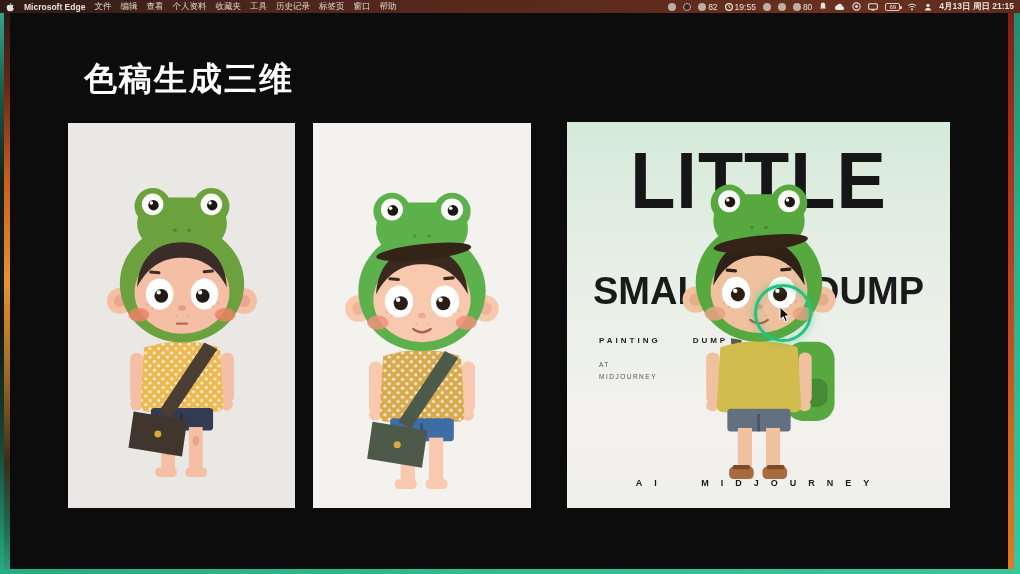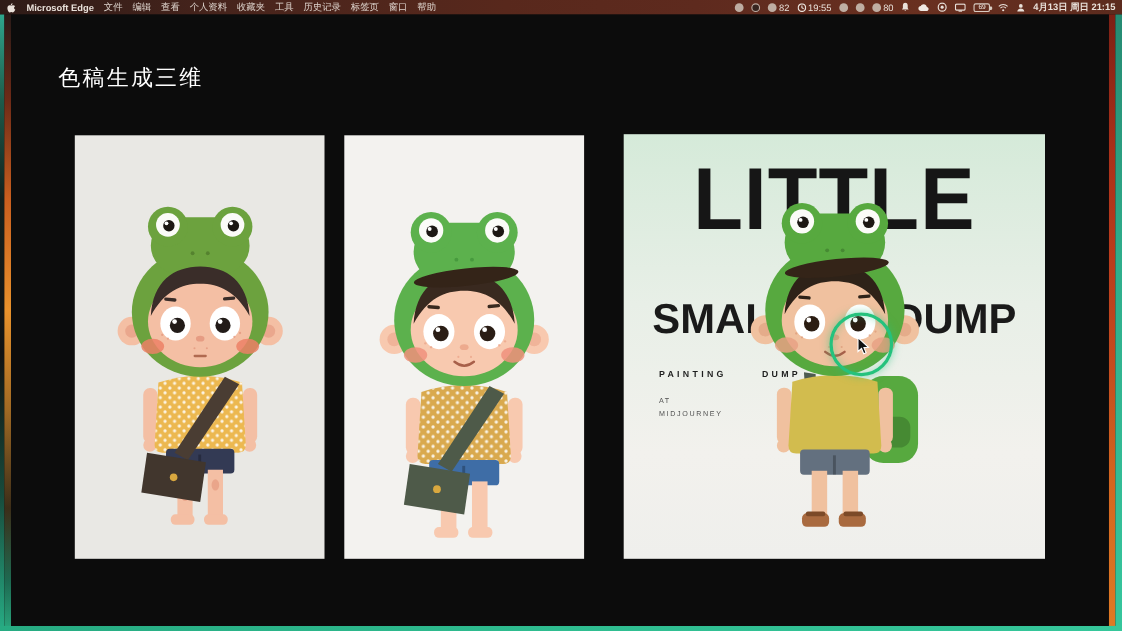--- a/index.html
+++ b/index.html
@@ -32,21 +32,21 @@
     background:linear-gradient(#2a1b18 0%,#6e2a17 14%,#c95f1f 30%,#e8922c 48%,#a06a24 64%,#3c2d18 80%,#1d6b52 92%,#2aa77e 100%); }
   .edge-right-inner{ position:absolute; right:6px; top:13px; width:6px; height:561px; z-index:5;
     background:linear-gradient(#7c2015 0%,#a93019 22%,#bb3c1c 40%,#c44d1e 58%,#d3661f 76%,#df7a24 100%); }
   .edge-right-outer{ position:absolute; right:0; top:13px; width:6px; height:561px; z-index:5;
     background:linear-gradient(#258a72 0%,#2fae8c 40%,#36c69d 100%); }
   .edge-bottom{ position:absolute; left:0; bottom:0; width:1020px; height:5px; z-index:6;
     background:linear-gradient(90deg,#27ab82 0%,#2fbd90 50%,#36c79b 100%); }
 
   
   .slide{ position:absolute; left:10px; top:13px; right:12px; bottom:5px; background:#0c0c0c; z-index:10; }
-  .slide-title{ position:absolute; left:43px; top:44px; color:#fff; font-size:20px; font-weight:normal; letter-spacing:2px; }
+  .slide-title{ position:absolute; left:74px; top:44px; color:#fff; font-size:33px; font-weight:bold; letter-spacing:2px; }
 
   .panel{ position:absolute; top:110px; height:385px; overflow:hidden; }
   .panel1{ left:58px;  width:227px; background:#e9e8e4; }
   .panel2{ left:303px; width:218px; background:#f3f2ef; }
   .panel3{ left:557px; width:383px; height:386px; top:109px;
            background:linear-gradient(#d5ead9 0%,#e8efe7 40%,#f2f1ed 75%,#efefec 100%); }
 
   .char{ position:absolute; left:50%; transform:translateX(-50%); z-index:2; }
   .panel1 .char{ bottom:24px; height:328px; width:190px;
     --hat:#6ca23e; --hat-dark:#55822f; --skin:#f4bfa4; --skin-dark:#e2947a; --hair:#3a2d29;
@@ -291,18 +291,19 @@
       <div class="credit-row">
         <span>PAINTING</span>
         <span>DUMP</span>
       </div>
       <div class="credit-at">AT</div>
       <div class="credit-tool">MIDJOURNEY</div>
     </div>
     <svg class="char" viewBox="0 0 220 380" preserveAspectRatio="xMidYMax meet">
         <use href="#boy"></use>
       </svg>
+    <div class="poster-footer">AI MIDJOURNEY</div>
     <div class="click-ring"></div>
     <svg class="cursor" width="12" height="17" viewBox="0 0 12 17">
       <polygon points="1,1 1,13.5 4.2,10.8 6.2,15.6 8.4,14.6 6.4,10 10.5,9.8" fill="#111" stroke="#fff" stroke-width="1"></polygon>
     </svg>
   </div>
 </div>
 
 </body></html>

